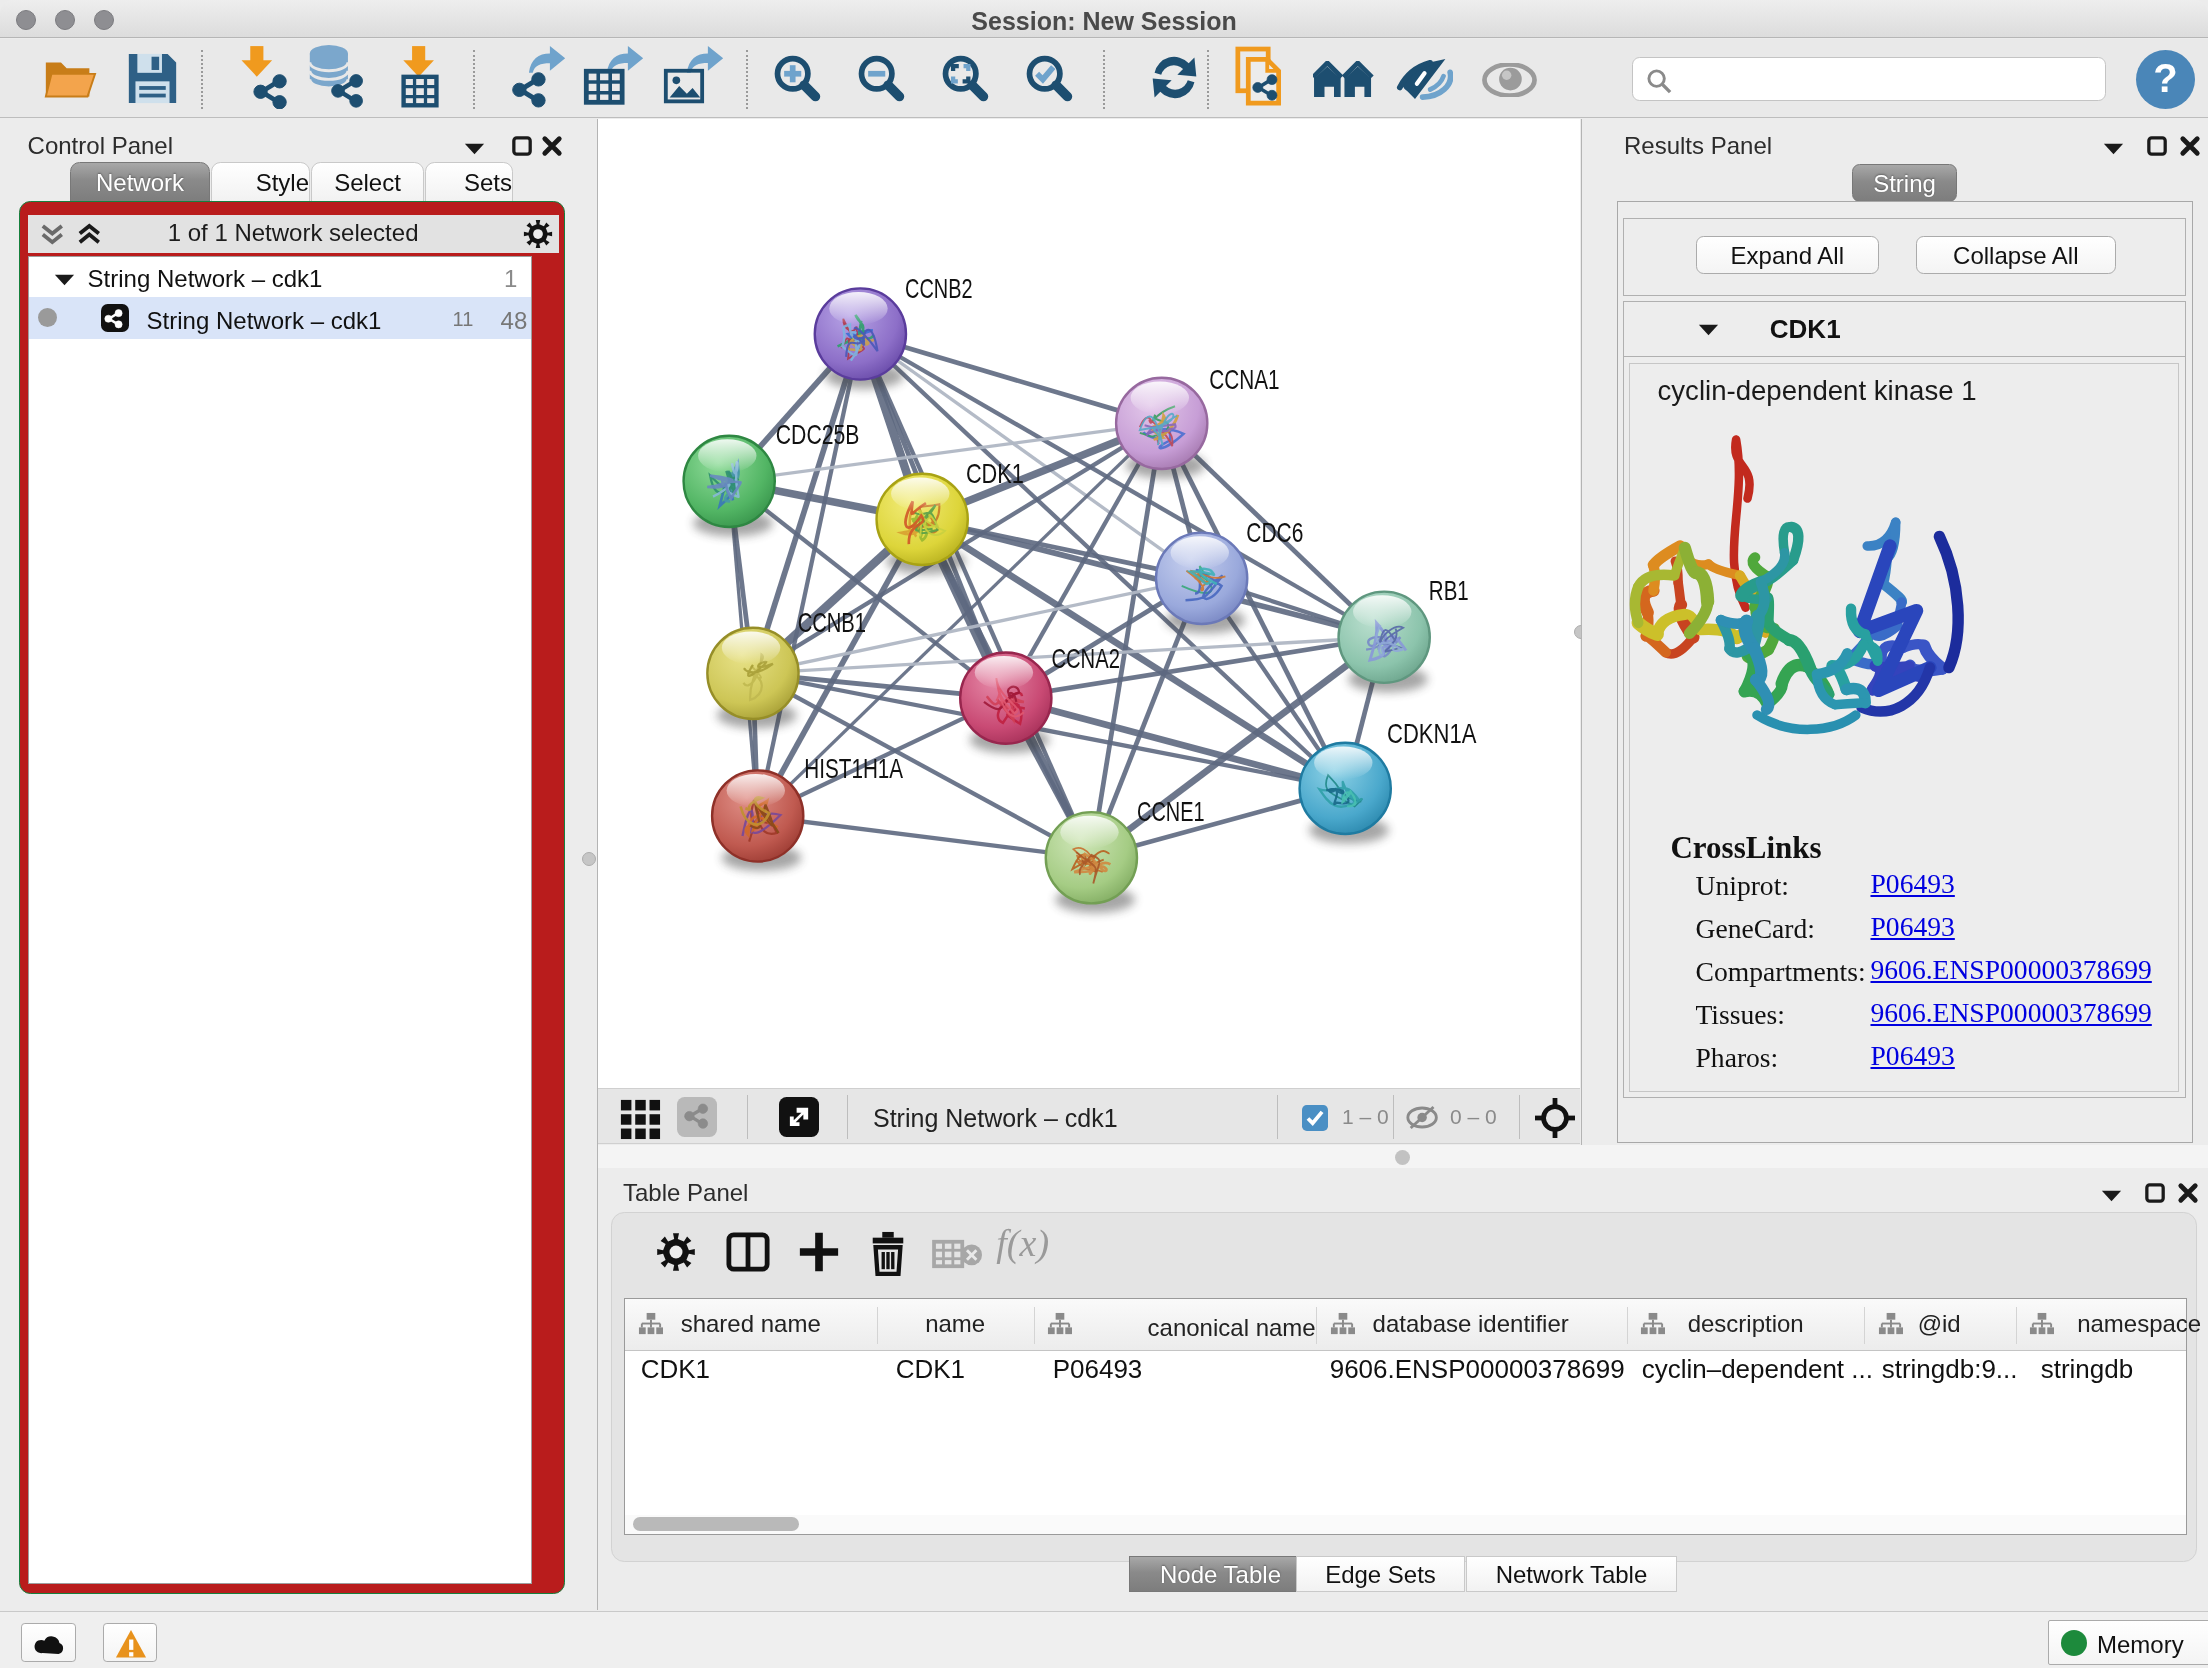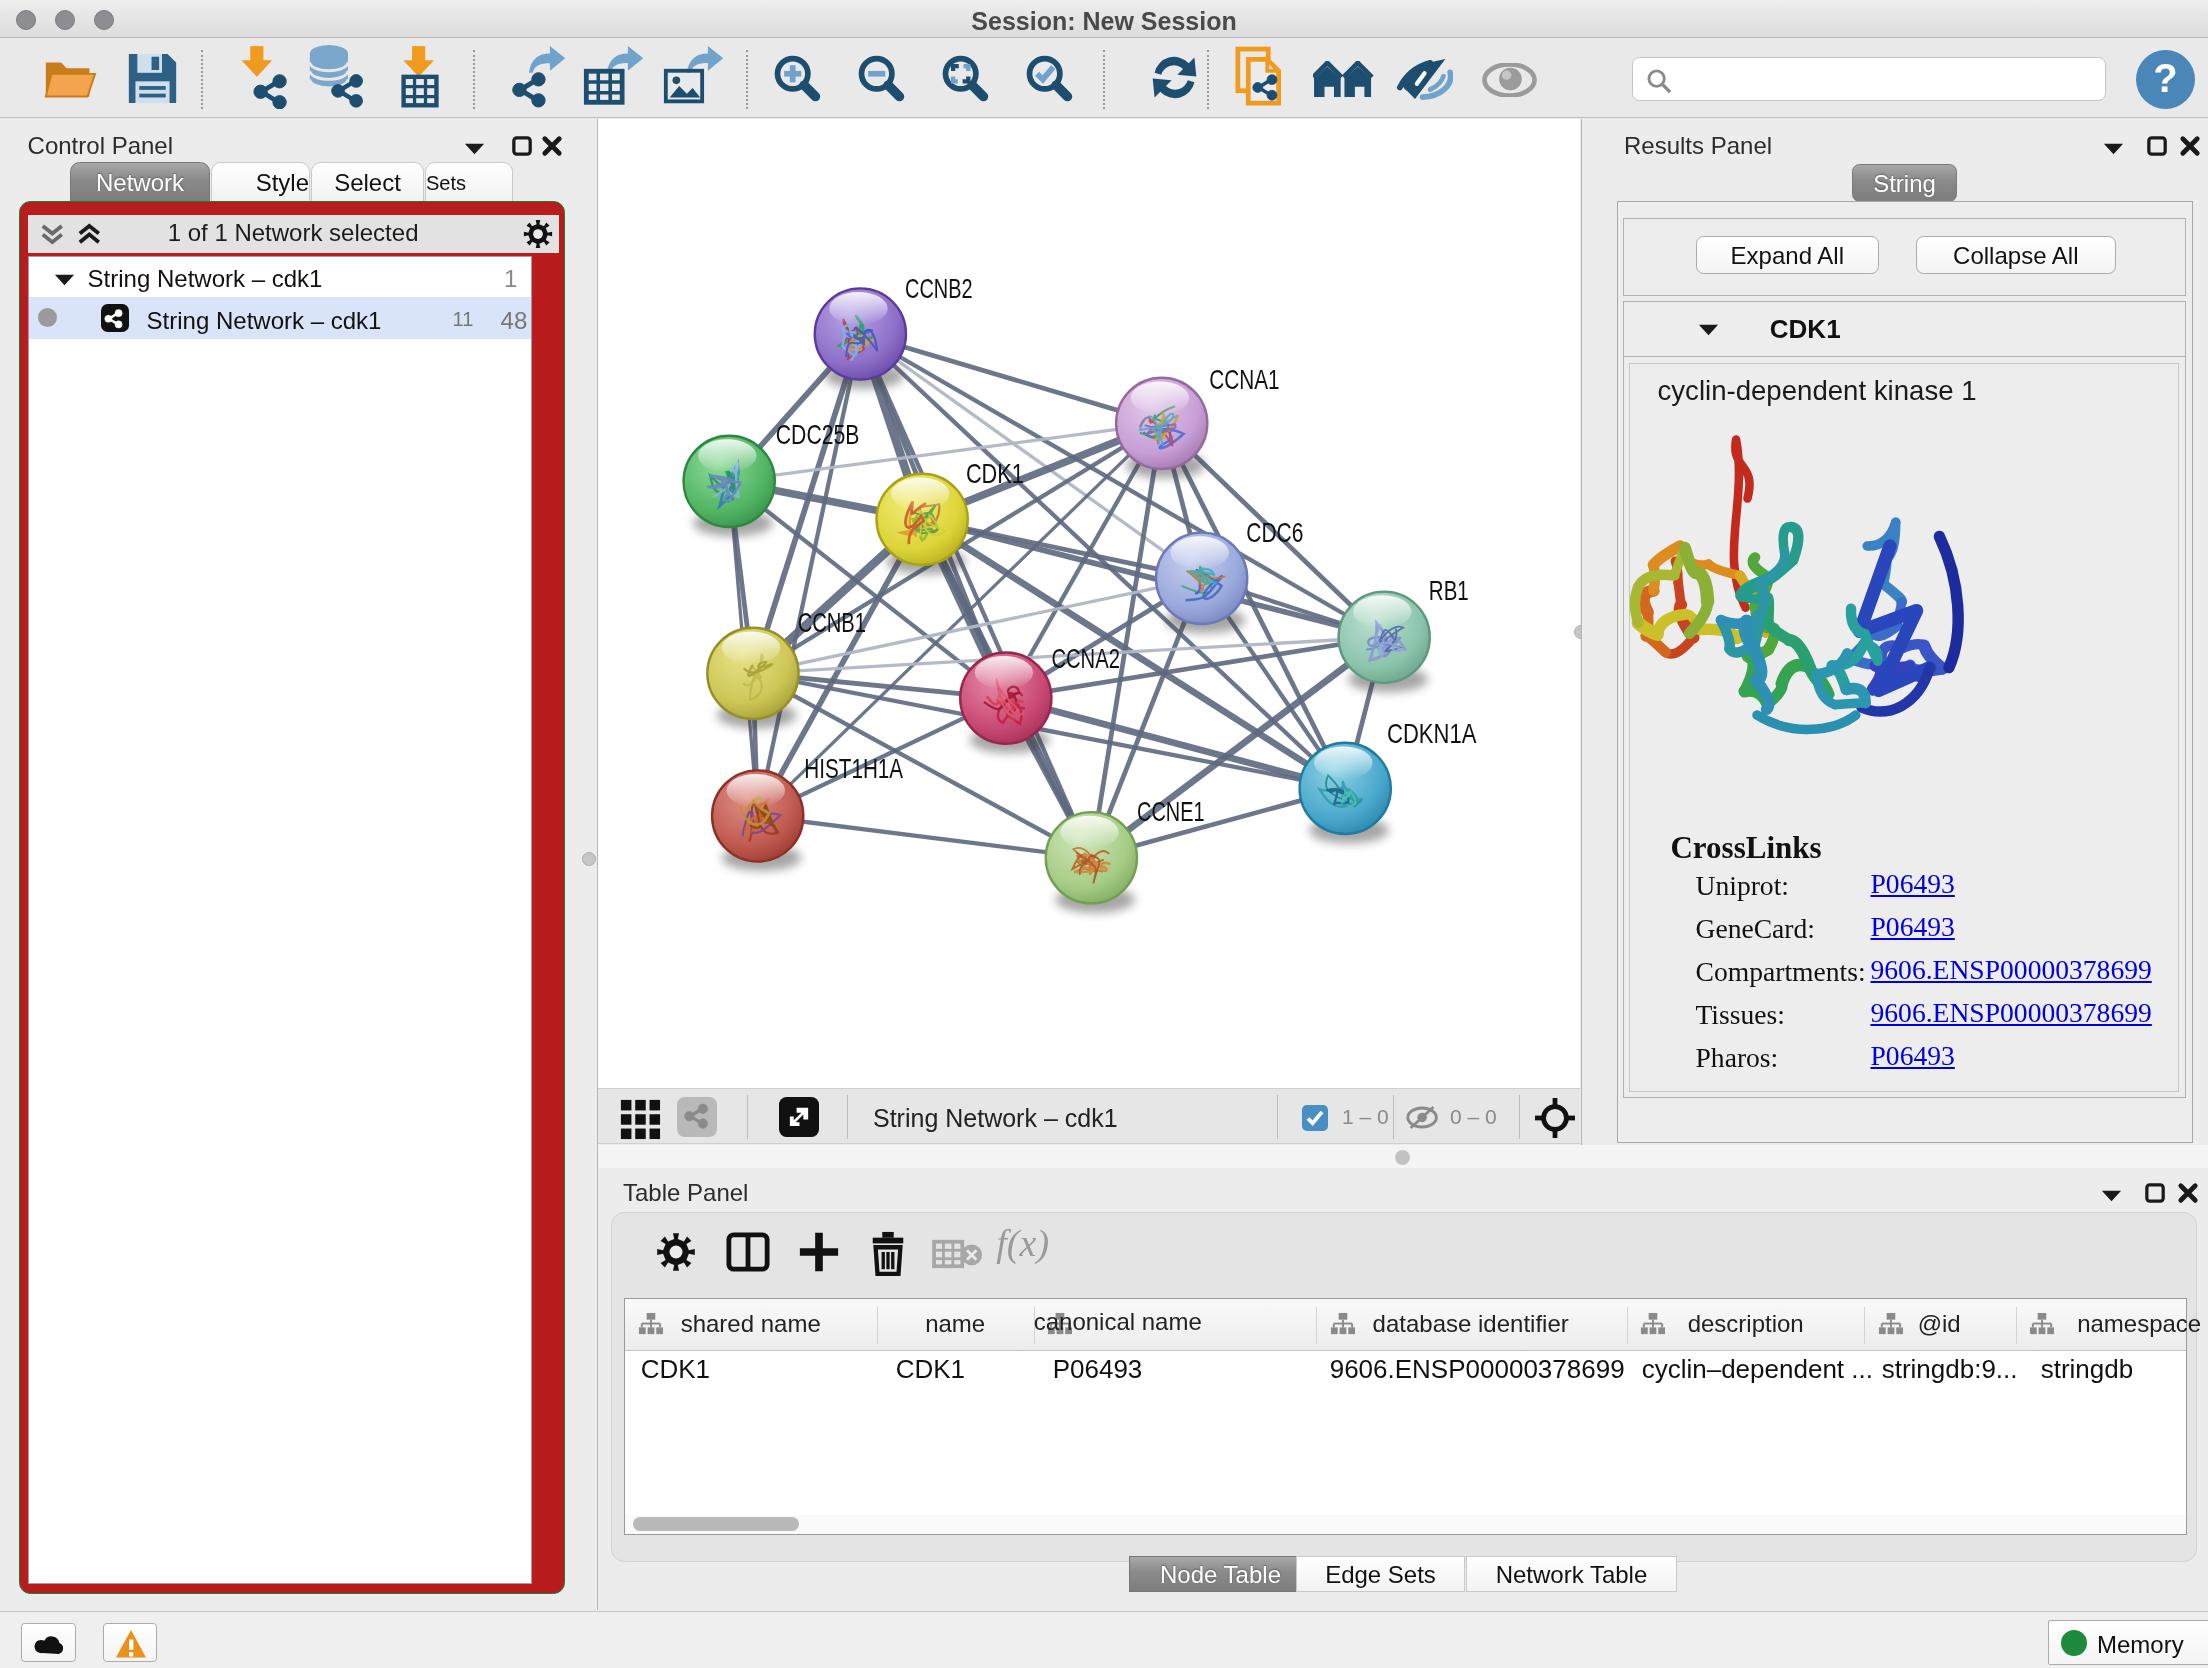--- a/index.html
+++ b/index.html
@@ -199,21 +199,21 @@
     <svg style="position:absolute;left:510px;top:15px" width="25" height="25" viewBox="0 0 26 26">
       <rect x="4" y="4" width="17" height="17" rx="3" fill="none" stroke="#1a1a1a" stroke-width="3.4"></rect>
     </svg>
     <svg style="position:absolute;left:540px;top:15px" width="25" height="25" viewBox="0 0 26 26">
       <path d="M5 5 L20 20 M20 5 L5 20" stroke="#1a1a1a" stroke-width="5" stroke-linecap="round"></path>
     </svg>
 
   <div class="abs tab-sel" style="left:70px;top:43px;width:140px;height:40px;border-radius:9.5px 9.5px 0 0;font-size:24px;line-height:40px;text-align:center">Network</div>
   <div class="abs tab-un" style="left:211px;top:43px;width:99px;height:40px;border-radius:9.5px 9.5px 0 0;font-size:24px;line-height:40px;text-align:right">Style</div>
   <div class="abs tab-un" style="left:311px;top:43px;width:113px;height:40px;border-radius:9.5px 9.5px 0 0;font-size:24px;line-height:40px;text-align:center">Select</div>
-  <div class="abs tab-un" style="left:425px;top:43px;width:88px;height:40px;border-radius:9.5px 9.5px 0 0;font-size:20px;line-height:40px;text-align:left">Sets</div>
+  <div class="abs tab-un" style="left:425px;top:43px;width:88px;height:40px;border-radius:9.5px 9.5px 0 0;font-size:24px;line-height:40px;text-align:right">Sets</div>
 
   <div class="abs" style="left:19px;top:82px;width:546px;height:1393px;background:#b91c1c;border-radius:11.4px;border:1px solid #15803d">
     <div class="abs" style="left:7.6px;top:13.3px;width:531px;height:38px;background:#e2e2e2">
       <svg style="position:absolute;left:11.4px;top:7.6px" width="28.5" height="25" viewBox="0 0 30 26">
           <g stroke="#6a6a6a" stroke-width="4" fill="none">
             <path d="M4 3 L14 11 L24 3"></path>
             <path d="M4 12 L14 20 L24 12"></path>
           </g>
         </svg>
         <svg style="position:absolute;left:48px;top:7.6px" width="28.5" height="25" viewBox="0 0 30 26">
@@ -745,21 +745,21 @@
               <rect x="19" y="16" width="7" height="7"></rect>
               <g stroke="#8a8a8a" stroke-width="2" fill="none">
                 <line x1="13.5" y1="8" x2="13.5" y2="12"></line>
                 <line x1="4" y1="12" x2="23" y2="12"></line>
                 <line x1="4" y1="12" x2="4" y2="16"></line>
                 <line x1="13.5" y1="12" x2="13.5" y2="16"></line>
                 <line x1="23" y1="12" x2="23" y2="16"></line>
               </g>
             </g>
           </svg>
-<div class="abs" style="left:409px;top:9px;width:282px;text-align:left;font-size:24px;color:#222">canonical name</div>
+<div class="abs" style="left:409px;top:15px;width:282px;text-align:right;font-size:24px;color:#222">canonical name</div>
 <div class="abs" style="left:691px;top:7.6px;height:37px;border-left:1.4px solid #d4d4d4"></div>
 <svg style="position:absolute;left:705px;top:13.3px" width="25" height="25" viewBox="0 0 26 26">
             <g fill="#8a8a8a">
               <rect x="9" y="1" width="9" height="7"></rect>
               <rect x="1" y="16" width="7" height="7"></rect>
               <rect x="10" y="16" width="7" height="7"></rect>
               <rect x="19" y="16" width="7" height="7"></rect>
               <g stroke="#8a8a8a" stroke-width="2" fill="none">
                 <line x1="13.5" y1="8" x2="13.5" y2="12"></line>
                 <line x1="4" y1="12" x2="23" y2="12"></line>

